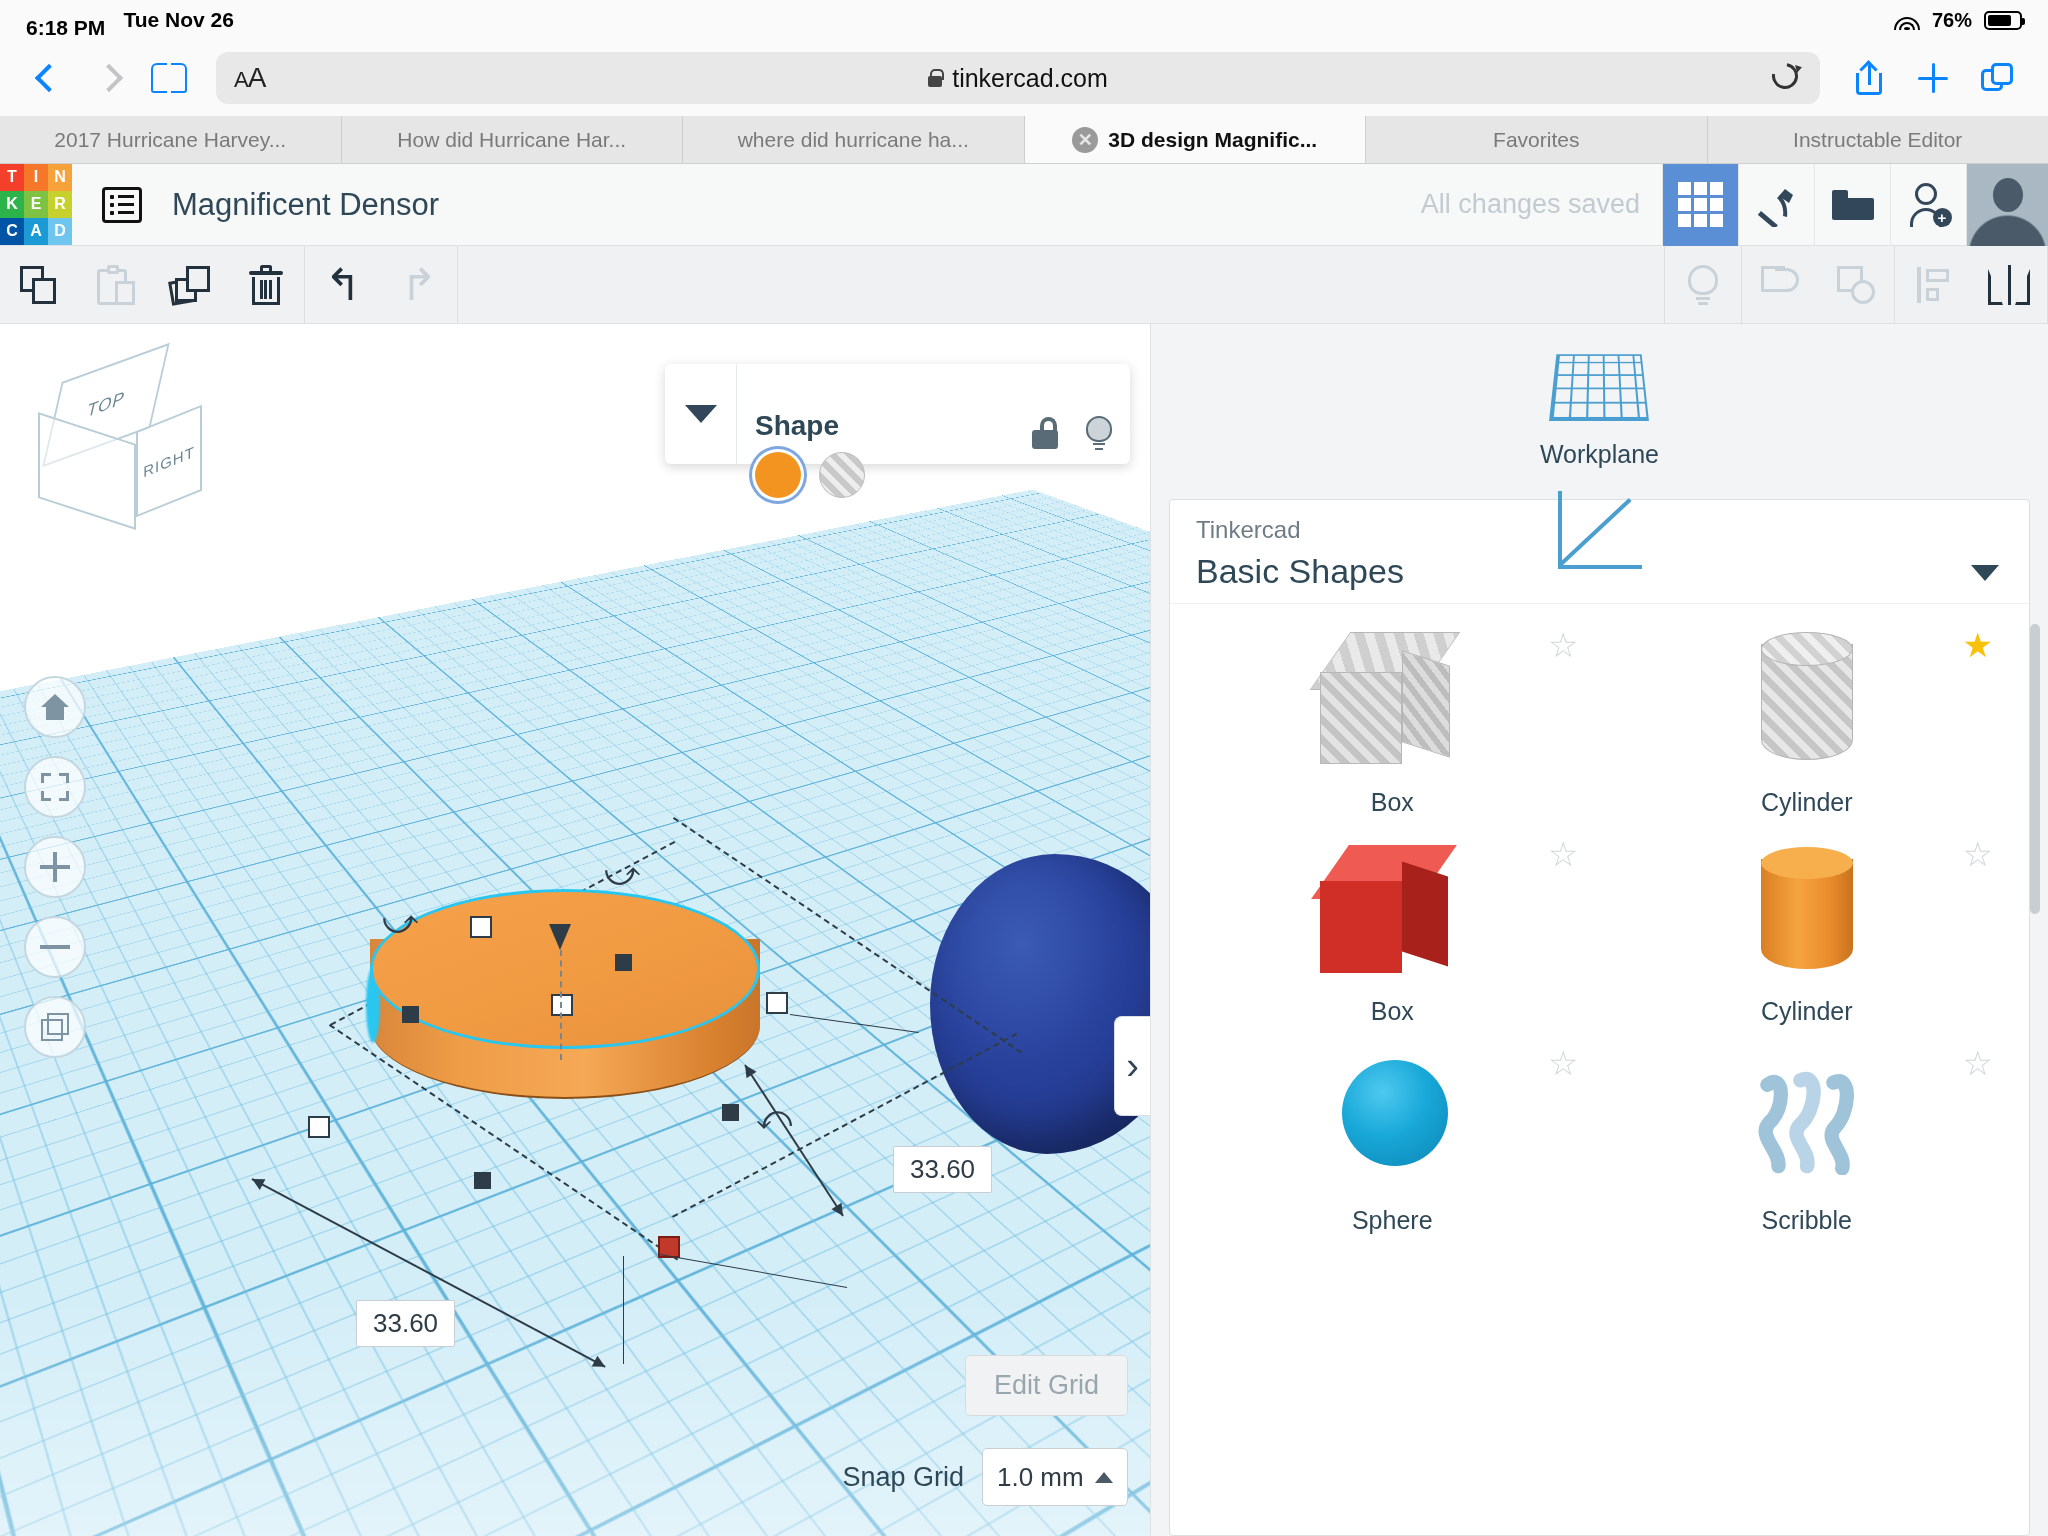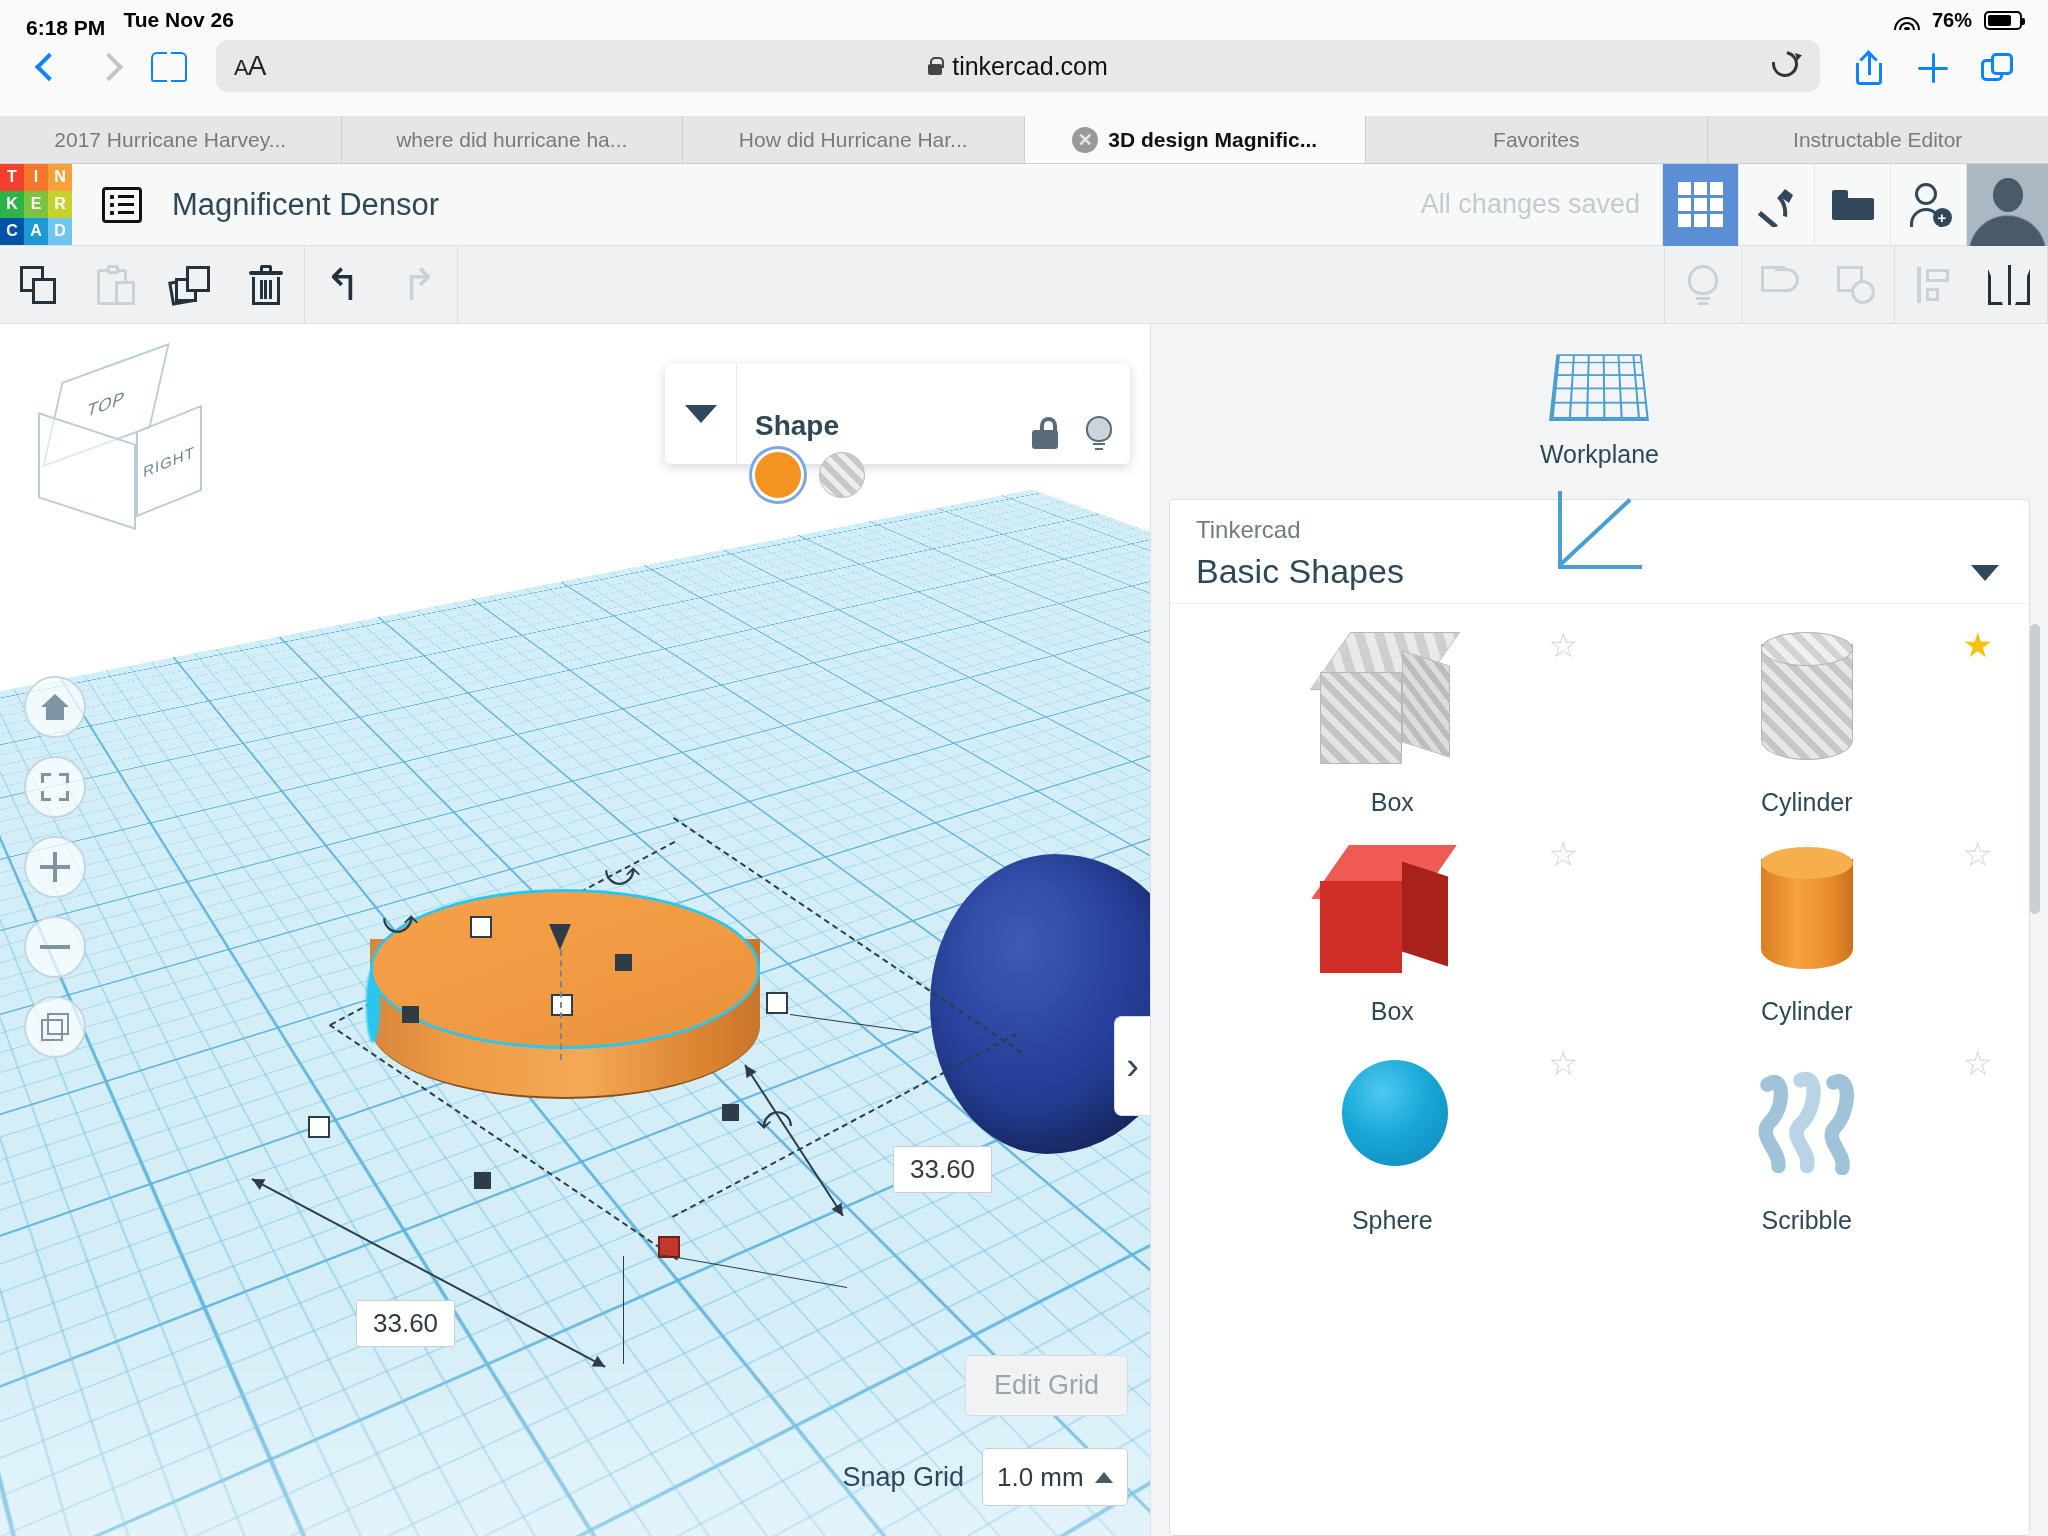--- a/index.html
+++ b/index.html
@@ -39,21 +39,21 @@
   }
   .battery::after {
     content:''; position:absolute; right:-5px; top:5px;
     width:3px; height:7px; background:#000; border-radius:0 2px 2px 0;
   }
   .battery b { display:block; height:100%; width:76%; background:#000; border-radius:2px; }
 
   
   #safaribar {
     height: 76px; width: 100%;
-    display: flex; align-items: flex-start;
+    display: flex; align-items: center;
     padding: 0 22px; gap: 6px;
     background: #fafafa;
   }
   .navbtn {
     width: 54px; height: 54px;
     display:flex; align-items:center; justify-content:center;
     cursor: pointer;
   }
   .chev { width:20px; height:20px; border-left:4px solid #0a84ff; border-bottom:4px solid #0a84ff; }
   .chev.back { transform: rotate(45deg); }
@@ -579,24 +579,24 @@
         <i></i>
       </div>
     </div>
 </div>
 
 <div id="tabstrip">
   <div class="btab">
       <span>2017 Hurricane Harvey...</span>
     </div>
   <div class="btab">
+      <span>How did Hurricane Har...</span>
+    </div>
+  <div class="btab">
       <span>where did hurricane ha...</span>
-    </div>
-  <div class="btab">
-      <span>How did Hurricane Har...</span>
     </div>
   <div class="btab active">
     <span class="tabclose">✕</span>
     <span>3D design Magnific...</span>
   </div>
   <div class="btab">
       <span>Favorites</span>
     </div>
   <div class="btab">
       <span>Instructable Editor</span>

